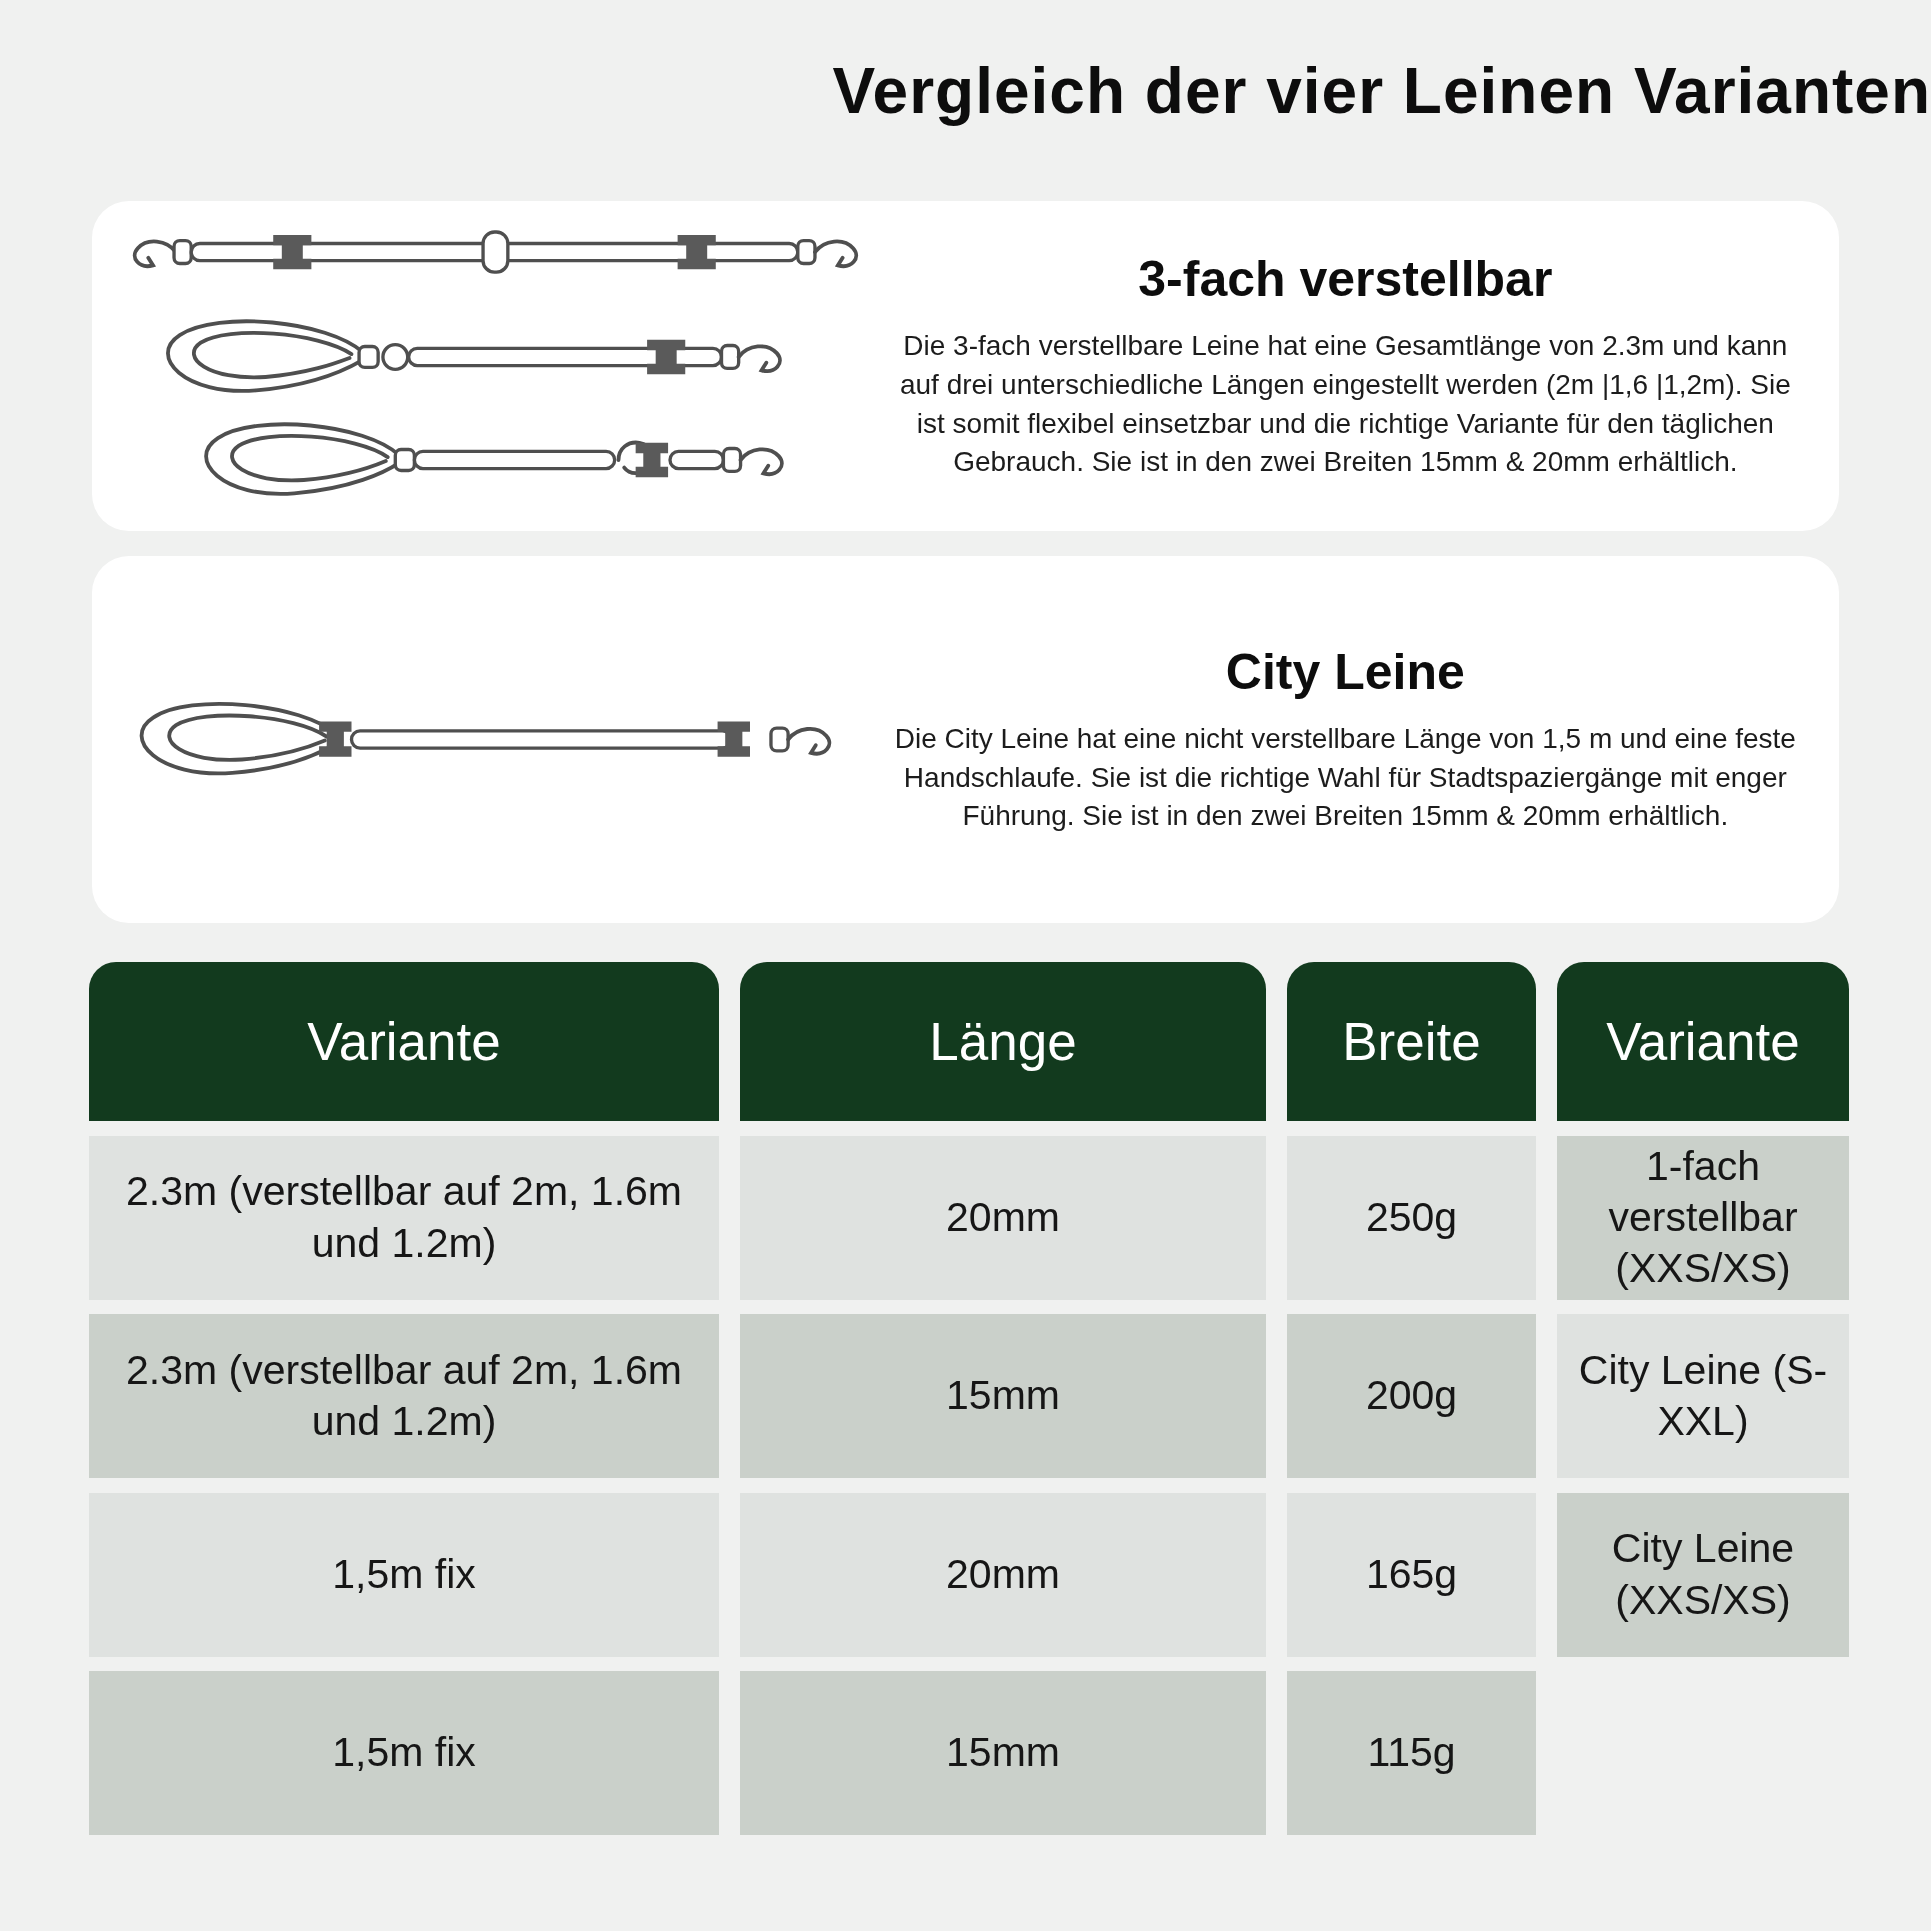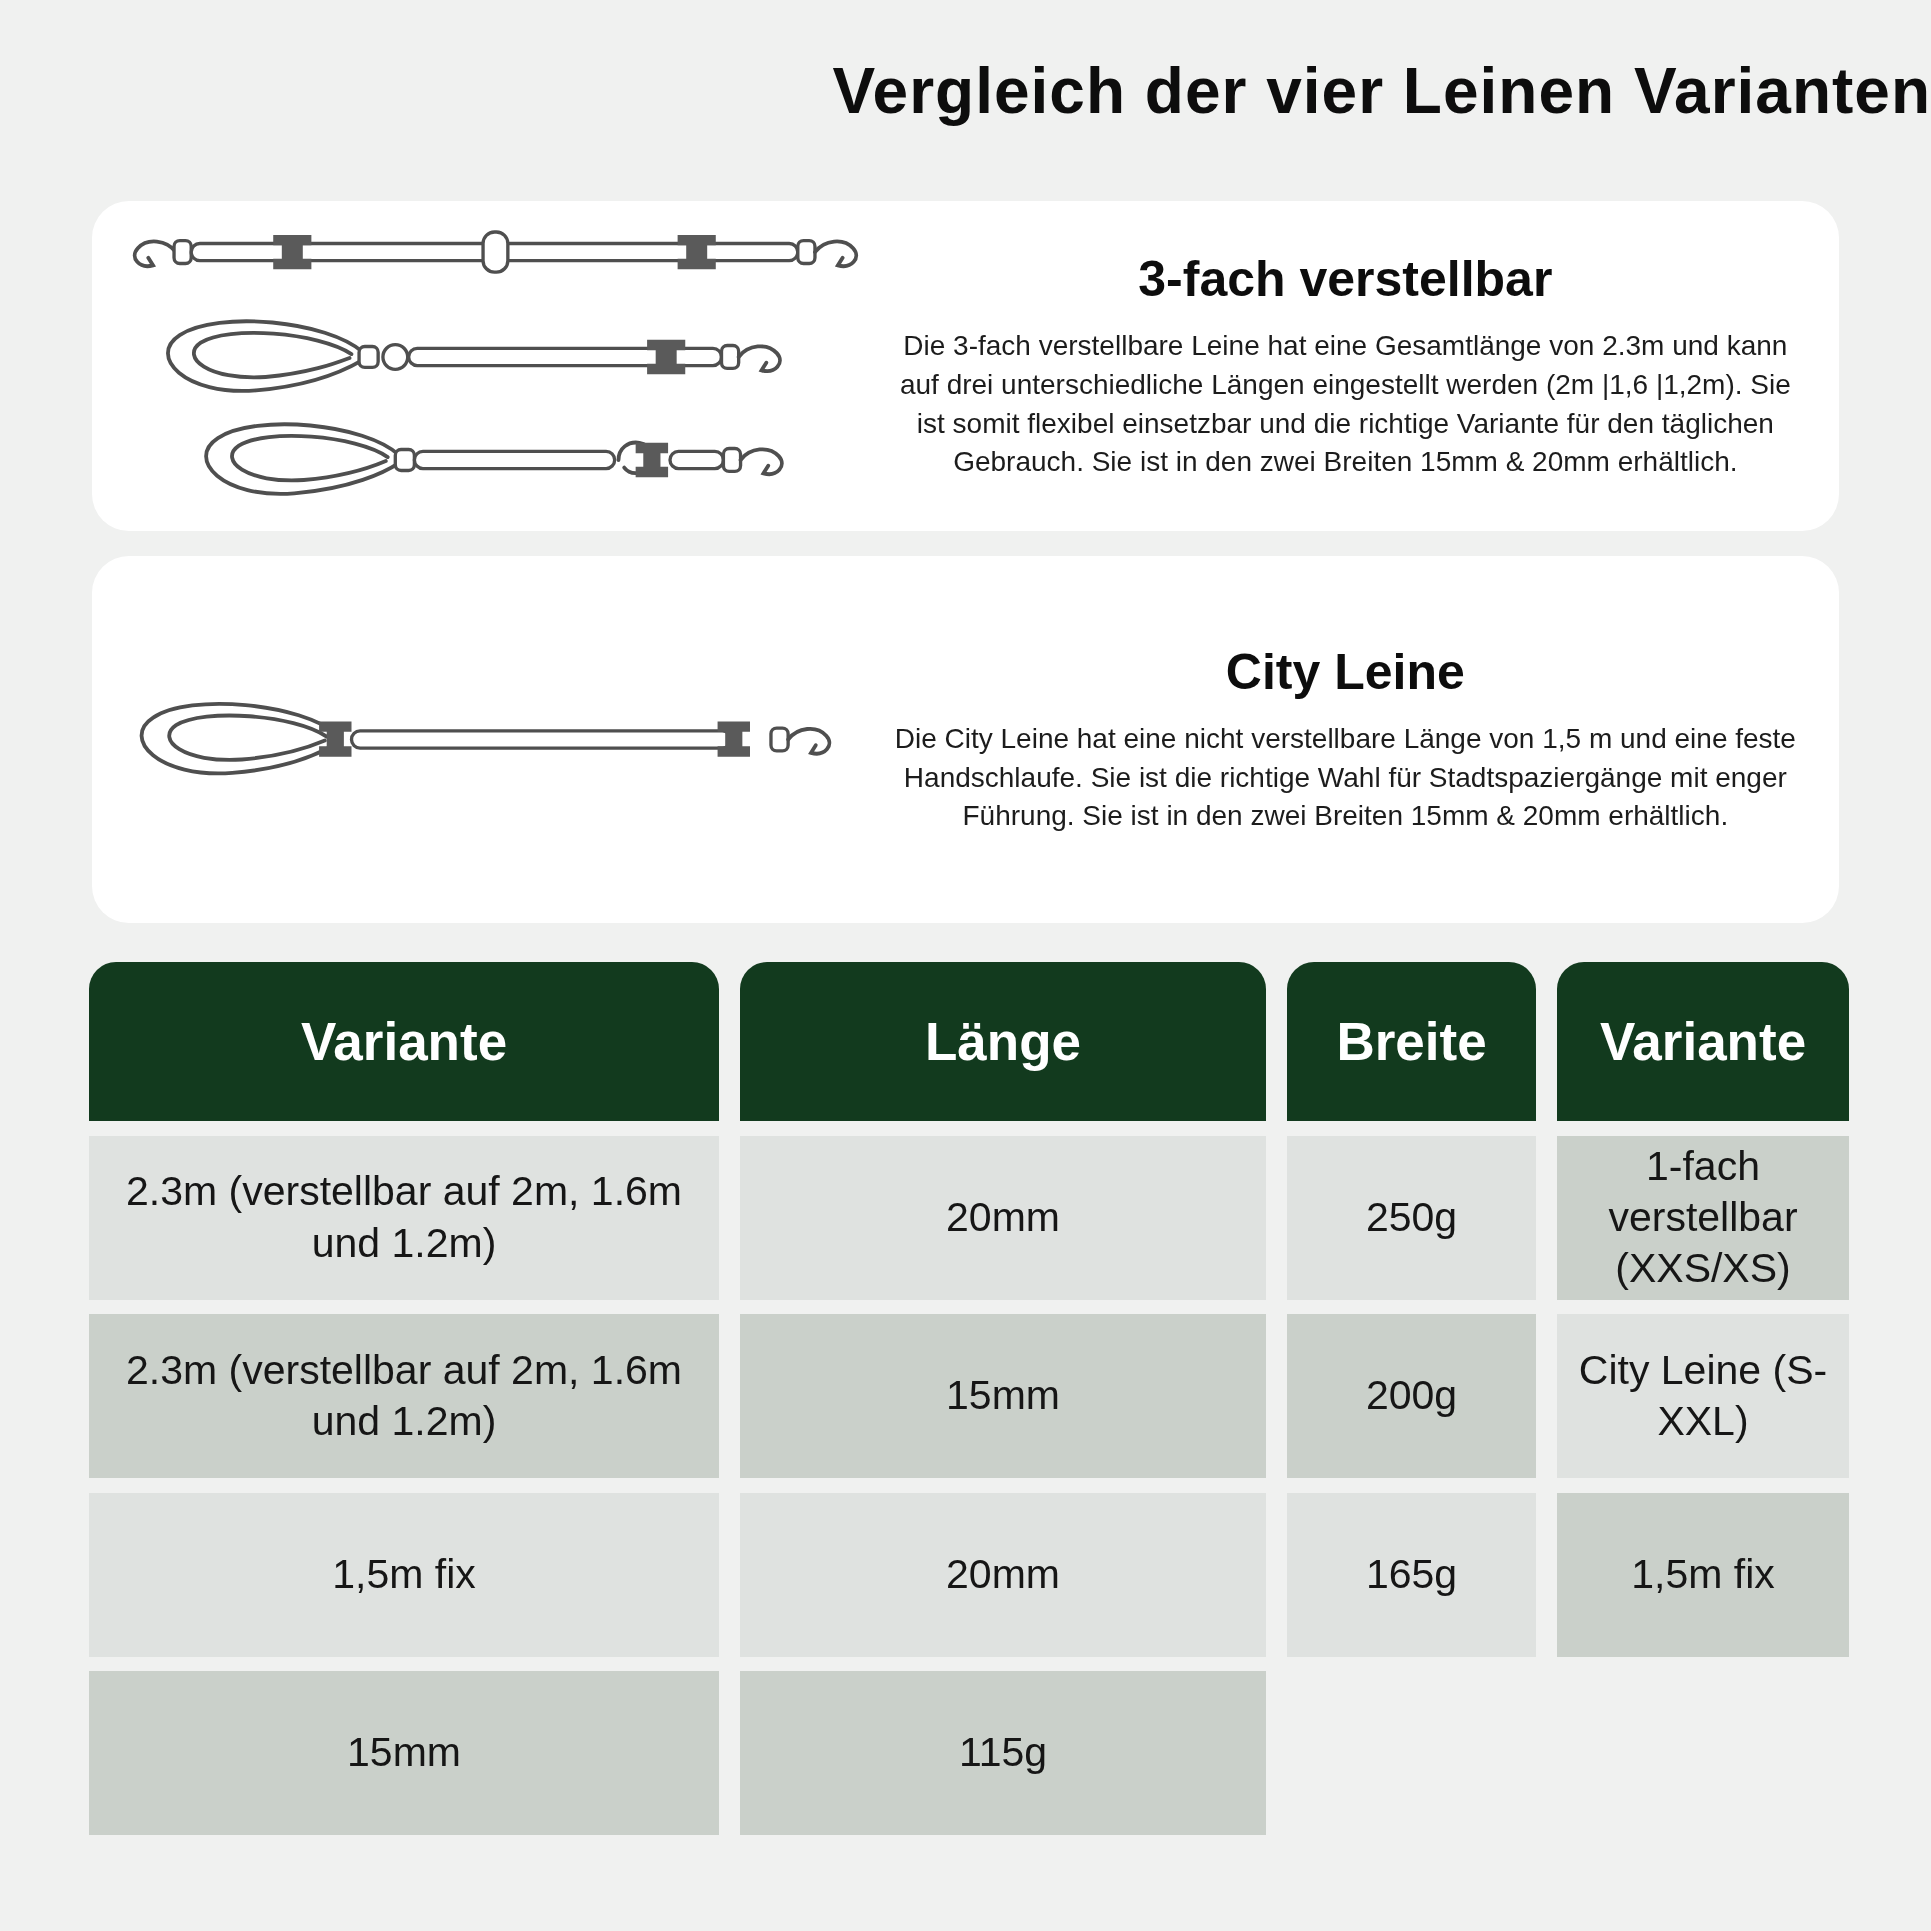--- a/index.html
+++ b/index.html
@@ -69,21 +69,21 @@
   }
   .th{
     background:var(--header-green);
     color:#ffffff;
     height:159px;
     border-radius:27px 27px 0 0;
     display:flex;
     align-items:center;
     justify-content:center;
     font-size:53px;
-    font-weight:bold;
+    font-weight:normal;
   }
   .td{
     height:164px;
     display:flex;
     align-items:center;
     justify-content:center;
     font-size:41px;
     text-align:center;
     padding:0 17.4px;
   }
@@ -195,20 +195,23 @@
         <span>1,5m fix</span>
       </div>
     <div class="td row-odd">
         <span>20mm</span>
       </div>
     <div class="td row-odd">
         <span>165g</span>
       </div>
 
     <div class="td row-even">
+        <span>City Leine (XXS/XS)</span>
+      </div>
+    <div class="td row-even">
         <span>1,5m fix</span>
       </div>
     <div class="td row-even">
         <span>15mm</span>
       </div>
     <div class="td row-even">
         <span>115g</span>
       </div>
   </div>
 

